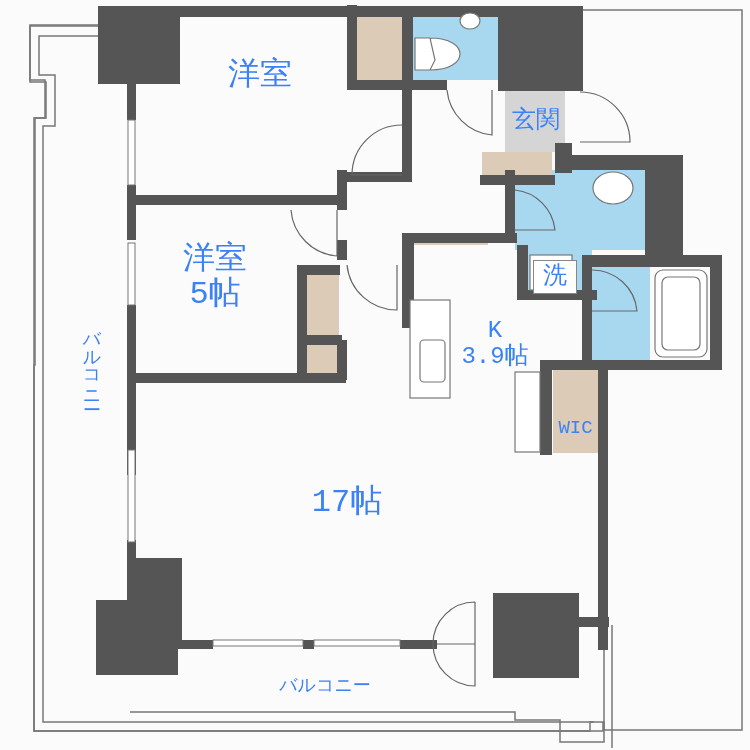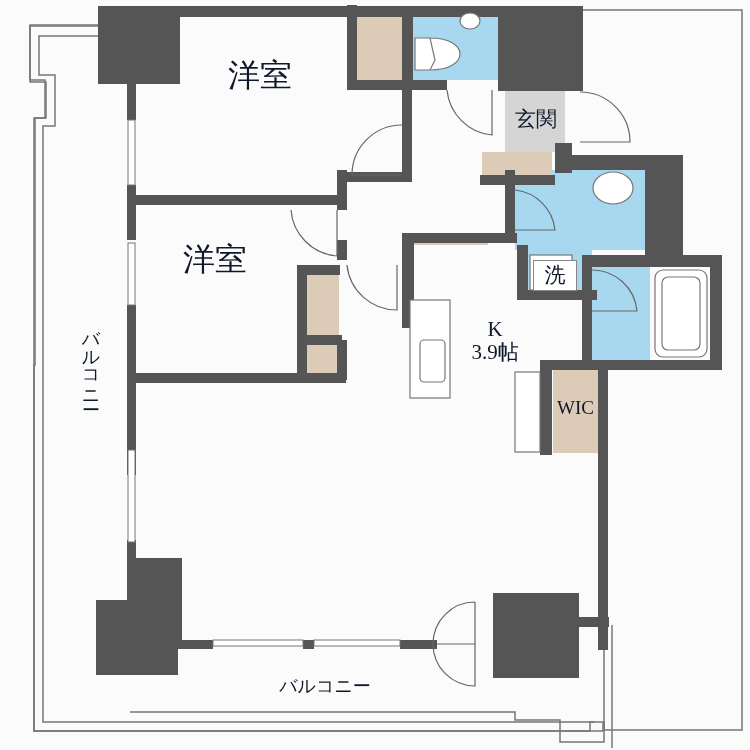--- a/index.html
+++ b/index.html
@@ -1,20 +1,20 @@
 <!DOCTYPE html>
 <html><head>
 <meta charset="utf-8">
 <style>
   html, body { margin:0; padding:0; background:#fbfbfb; }
   body { width:750px; height:750px; position:relative; overflow:hidden; font-family:"Liberation Sans", "DejaVu Sans", sans-serif; }
   svg { position:absolute; left:0; top:0; }
-  .label { position:absolute; color:#0f172a; text-align:center; line-height:1.1; font-family:Liberation Serif, serif; }
+  .label { position:absolute; color:#3b82f6; text-align:center; line-height:1.1; font-family:Liberation Mono, monospace; }
   .room-lg { font-size:32px; }
-  .room-md { font-size:21px; }
+  .room-md { font-size:24px; }
   .room-sm { font-size:19px; }
   .balc { font-size:18px; }
 </style>
 </head>
 <body>
 
 <svg width="750" height="750" viewBox="0 0 750 750">
 
   <g fill="none" stroke="#777" stroke-width="1.5">
     <path d="M98,25 L30,25 L30,80 L45,80 L45,118 L35,118 L35,365 L34,365 L34,731 L139,731 L139,731 L590,731 L590,722 L604,722 L604,730 L742,730 L742,10 L98,10"></path>
@@ -125,34 +125,36 @@
     <rect x="420" y="340" width="25" height="42" rx="4"></rect>
     <rect x="515" y="372" width="25" height="80"></rect>
   </g>
 </svg>
 
 <div class="label room-lg" style="left:205px;top:58px;width:110px;">
   <div>洋室</div>
 </div>
 <div class="label room-lg" style="left:160px;top:242px;width:110px;">
   <div>洋室</div>
+  <div>5帖</div>
 </div>
 <div class="label room-lg" style="left:292px;top:485px;width:110px;">
+  <div>17帖</div>
 </div>
 <div class="label room-md" style="left:455px;top:318px;width:80px;">
   <div>K</div>
   <div>3.9帖</div>
 </div>
 <div class="label room-md" style="left:506px;top:108px;width:60px;">
   <span>玄関</span>
 </div>
 <div class="label room-md" style="left:533px;top:260px;width:42px;background:#fff;border:1px solid #888;padding:3px 0;">
   <span>洗</span>
 </div>
-<div class="label room-sm" style="left:553px;top:398px;width:45px;">
+<div class="label room-sm" style="left:553px;top:418px;width:45px;">
   <span>WIC</span>
 </div>
 <div class="label balc" style="left:78px;top:318px;width:22px;writing-mode:vertical-rl;">
   <span>バルコニー</span>
 </div>
 <div class="label balc" style="left:265px;top:677px;width:120px;">
   <span>バルコニー</span>
 </div>
 
 </body></html>

